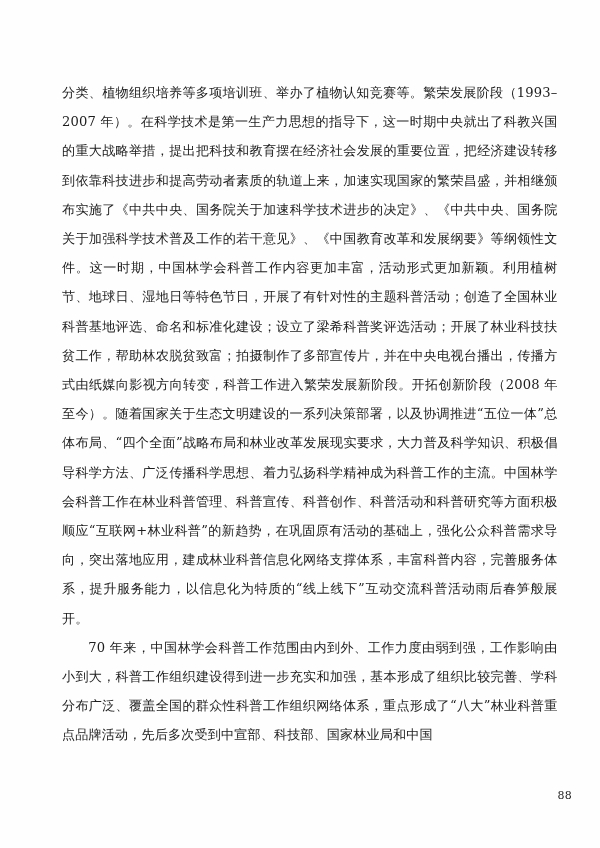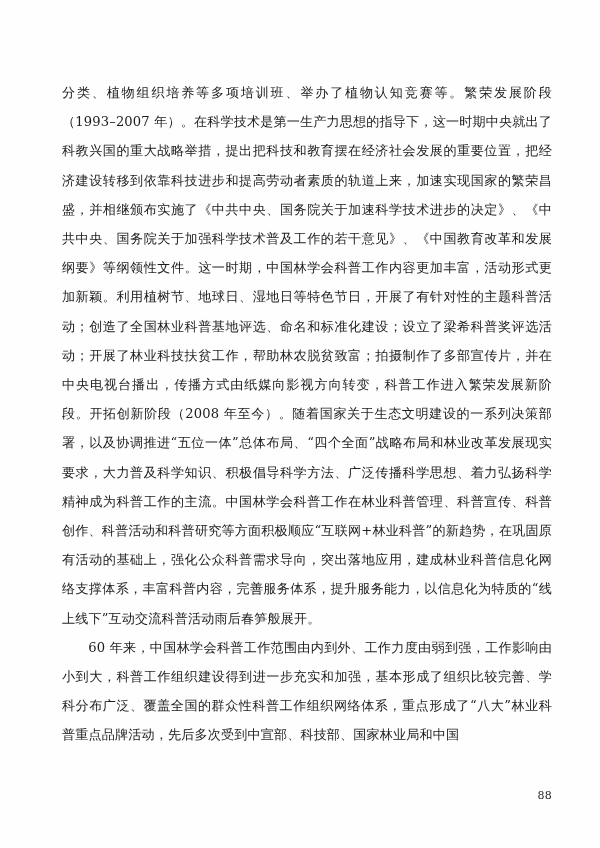--- a/index.html
+++ b/index.html
@@ -16,23 +16,23 @@
     overflow: hidden;
   }
   .page {
     position: absolute;
     top: 0;
     left: 0;
     width: 600px;
     height: 848px;
     background: #fefefe;
     box-sizing: border-box;
-    padding: 78px 48px 40px 62px;
+    padding: 78px 28px 40px 62px;
     display: flex;
-    flex-direction: column;
+    flex-direction: row;
   }
   .body-text {
     font-size: 13.1px;
     line-height: 29.2px;
     text-align: justify;
     text-justify: inter-ideograph;
     letter-spacing: 0.15px;
     color: #1c1c1c;
   }
   .para {
@@ -52,16 +52,16 @@
     padding-bottom: 6px;
     letter-spacing: 0.3px;
   }
 </style>
 </head>
 <body>
 
 <div class="page">
   <div class="body-text">
     <p class="para">分类、植物组织培养等多项培训班、举办了植物认知竞赛等。繁荣发展阶段（1993–2007 年）。在科学技术是第一生产力思想的指导下，这一时期中央就出了科教兴国的重大战略举措，提出把科技和教育摆在经济社会发展的重要位置，把经济建设转移到依靠科技进步和提高劳动者素质的轨道上来，加速实现国家的繁荣昌盛，并相继颁布实施了《中共中央、国务院关于加速科学技术进步的决定》、《中共中央、国务院关于加强科学技术普及工作的若干意见》、《中国教育改革和发展纲要》等纲领性文件。这一时期，中国林学会科普工作内容更加丰富，活动形式更加新颖。利用植树节、地球日、湿地日等特色节日，开展了有针对性的主题科普活动；创造了全国林业科普基地评选、命名和标准化建设；设立了梁希科普奖评选活动；开展了林业科技扶贫工作，帮助林农脱贫致富；拍摄制作了多部宣传片，并在中央电视台播出，传播方式由纸媒向影视方向转变，科普工作进入繁荣发展新阶段。开拓创新阶段（2008 年至今）。随着国家关于生态文明建设的一系列决策部署，以及协调推进“五位一体”总体布局、“四个全面”战略布局和林业改革发展现实要求，大力普及科学知识、积极倡导科学方法、广泛传播科学思想、着力弘扬科学精神成为科普工作的主流。中国林学会科普工作在林业科普管理、科普宣传、科普创作、科普活动和科普研究等方面积极顺应“互联网+林业科普”的新趋势，在巩固原有活动的基础上，强化公众科普需求导向，突出落地应用，建成林业科普信息化网络支撑体系，丰富科普内容，完善服务体系，提升服务能力，以信息化为特质的“线上线下”互动交流科普活动雨后春笋般展开。</p>
-    <p class="para-indent">60 年来，中国林学会科普工作范围由内到外、工作力度由弱到强，工作影响由小到大，科普工作组织建设得到进一步充实和加强，基本形成了组织比较完善、学科分布广泛、覆盖全国的群众性科普工作组织网络体系，重点形成了“八大”林业科普重点品牌活动，先后多次受到中宣部、科技部、国家林业局和中国</p>
+    <p class="para-indent">70 年来，中国林学会科普工作范围由内到外、工作力度由弱到强，工作影响由小到大，科普工作组织建设得到进一步充实和加强，基本形成了组织比较完善、学科分布广泛、覆盖全国的群众性科普工作组织网络体系，重点形成了“八大”林业科普重点品牌活动，先后多次受到中宣部、科技部、国家林业局和中国</p>
   </div>
   <div class="footer">88</div>
 </div>
 
 </body></html>

